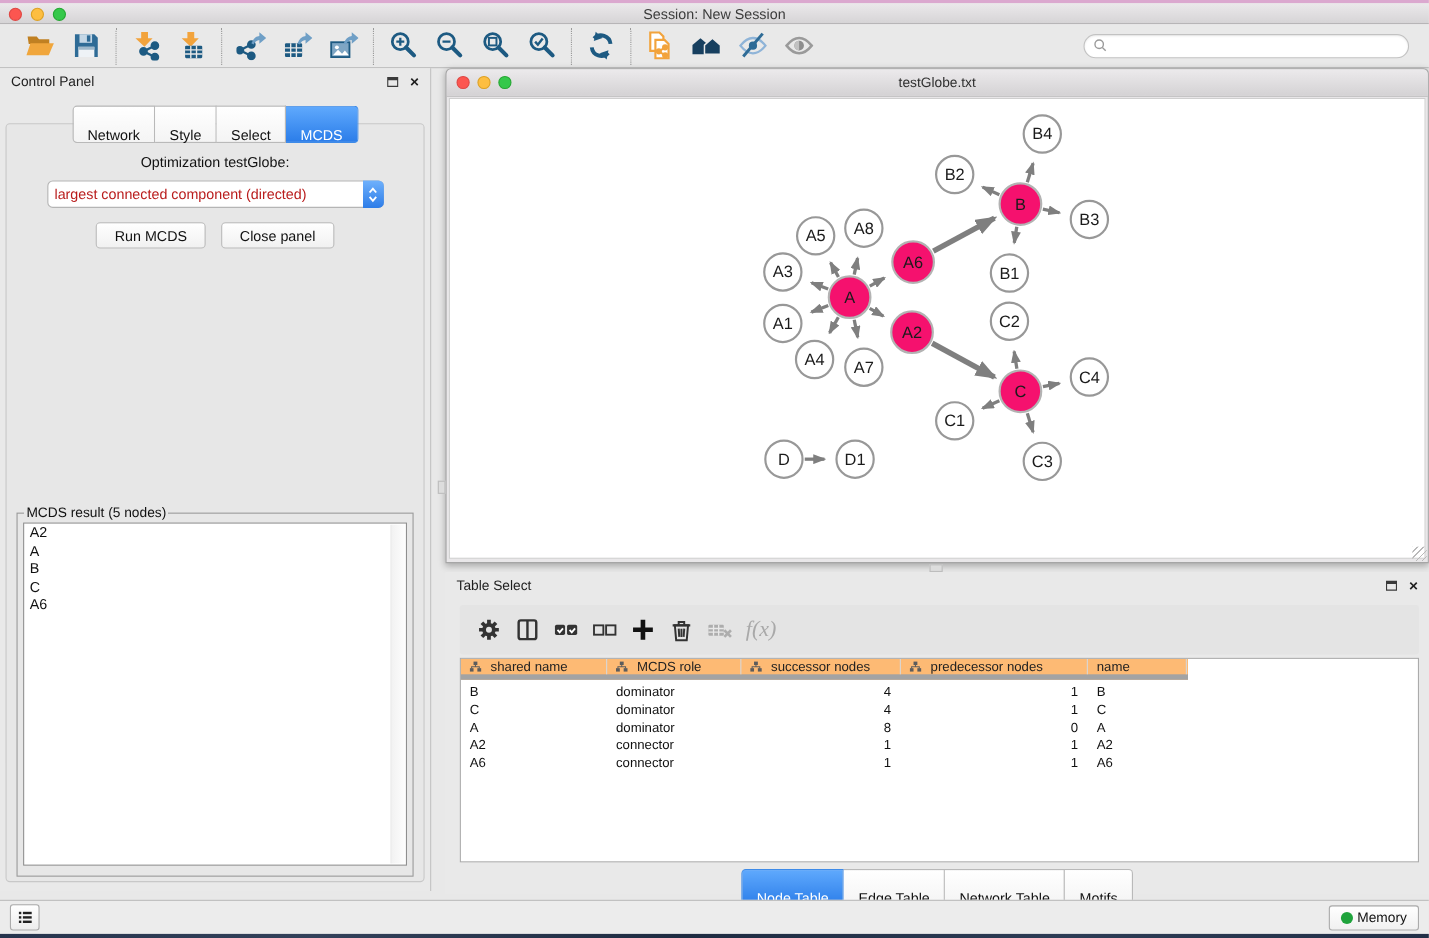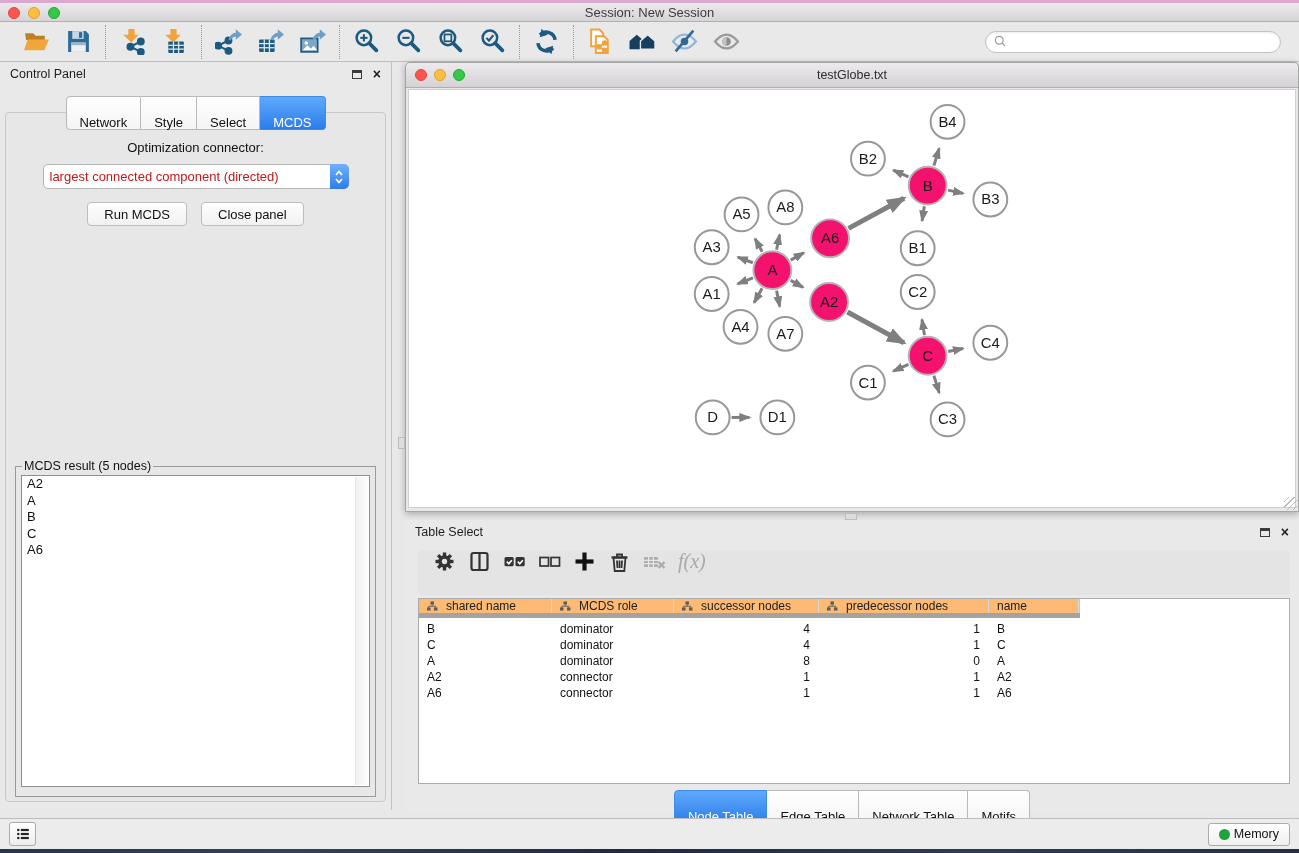--- a/index.html
+++ b/index.html
@@ -81,21 +81,21 @@
   .net-canvas { position:absolute; left:2px; right:2px; top:26px; bottom:3px; background:#fff; border:1px solid #CFCFCF; }
   .net-canvas svg { width:100%; height:100%; display:block; }
   .net-resize { position:absolute; right:1px; bottom:1px; width:13px; height:13px;
     background:repeating-linear-gradient(135deg, transparent 0 3px, #b9b9b9 3px 4px); }
   .split-v { position:absolute; left:398px; top:437px; width:7px; height:12px; background:#DDDDDD; border:1px solid #BDBDBD; }
   .split-h { position:absolute; left:845px; top:513px; width:12px; height:7px; background:#DDDDDD; border:1px solid #BDBDBD; }
 
   
   .table-panel { position:absolute; left:405px; top:520px; width:894px; height:293px; background:#E9E9E9; }
   .tp-toolbar { position:absolute; left:13px; right:9px; top:30px; height:45px; background:#E4E4E4;
-    border-radius:3px; display:flex; align-items:flex-start; gap:12px; padding:0 15px; }
+    border-radius:3px; display:flex; align-items:center; gap:12px; padding:0 15px; }
   .tp-icon { width:23px; height:23px; cursor:pointer; }
   .tp-icon svg { width:100%; height:100%; display:block; }
   .fx-label { font-family:"Liberation Serif", serif; font-style:italic; font-size:20px; color:#A9A9A9; cursor:default; }
   .tp-table { position:absolute; left:13px; right:9px; top:78px; height:186px; background:#fff;
     border:1px solid #ABABAB; overflow:hidden; }
   .tbl-head { display:flex; height:19px; background:#fdba74; border-bottom:5px solid #a3a3a3; width:661px; }
   .th { display:flex; align-items:center; gap:8px; padding:0 4px 0 8px; font-size:12px; color:#222;
     border-right:1px solid #D8D8D8; cursor:pointer; }
   .th svg { width:11px; height:11px; flex:none; }
   .tbl-body { padding-top:3px; }
@@ -318,21 +318,21 @@
     <span class="ph-float"></span>
     <span class="ph-close">×</span>
   </div>
   <div class="seg-tabs cp-tabs" id="cp-tabs">
       <div class="seg-tab">Network</div>
       <div class="seg-tab">Style</div>
       <div class="seg-tab">Select</div>
       <div class="seg-tab selected">MCDS</div>
     </div>
   <div class="cp-body">
-    <div class="opt-label">Optimization connector:</div>
+    <div class="opt-label">Optimization testGlobe:</div>
     <div class="criterion">
       <span class="criterion-text">largest connected component (directed)</span>
       <span class="criterion-stepper">
         <svg viewBox="0 0 10 16" width="10" height="16">
           <path d="M2 6 L5 2.5 L8 6" fill="none" stroke="#fff" stroke-width="1.7"></path>
           <path d="M2 10 L5 13.5 L8 10" fill="none" stroke="#fff" stroke-width="1.7"></path>
         </svg>
       </span>
     </div>
     <div class="cp-buttons">

